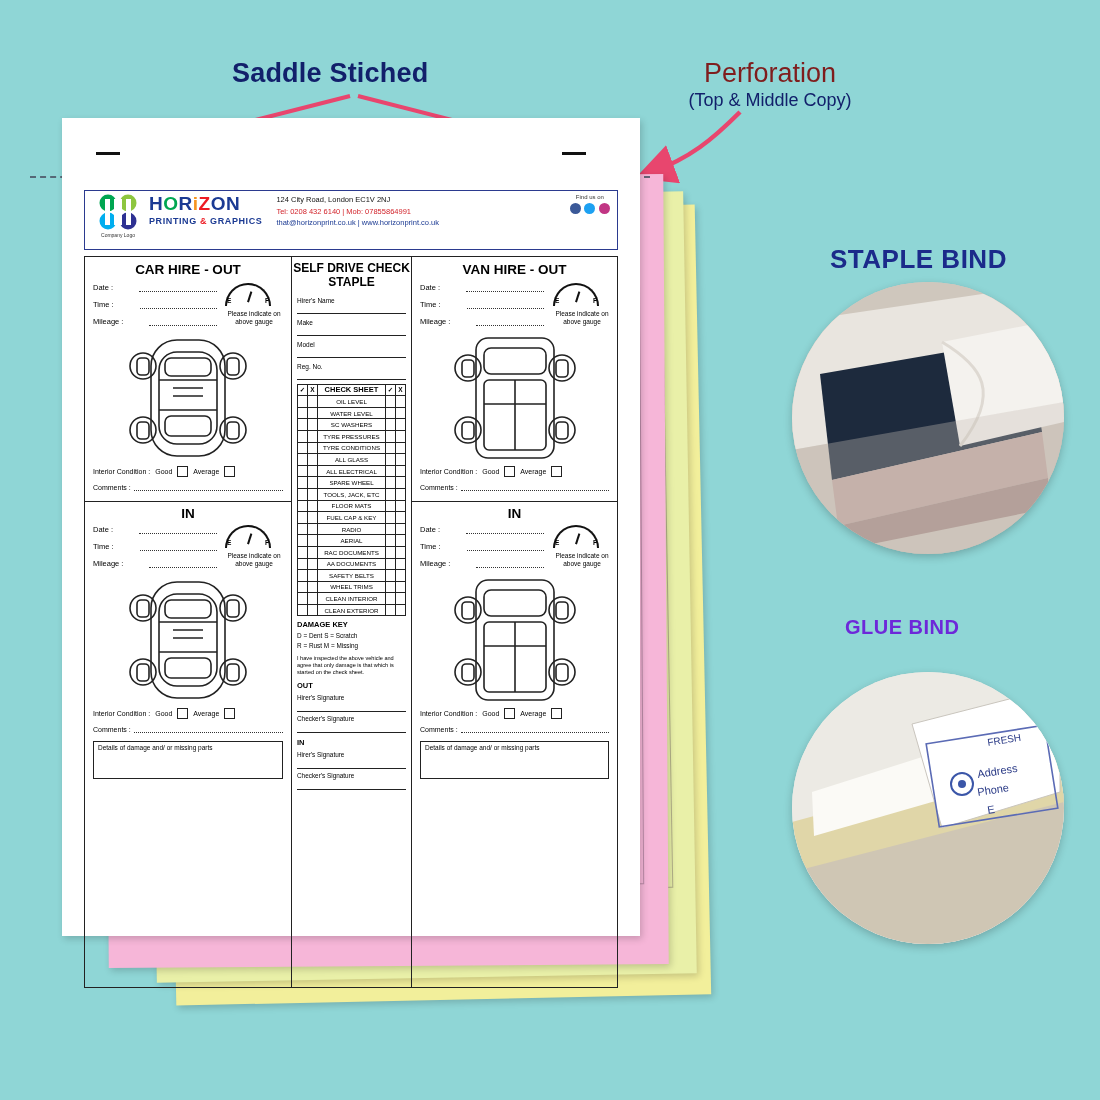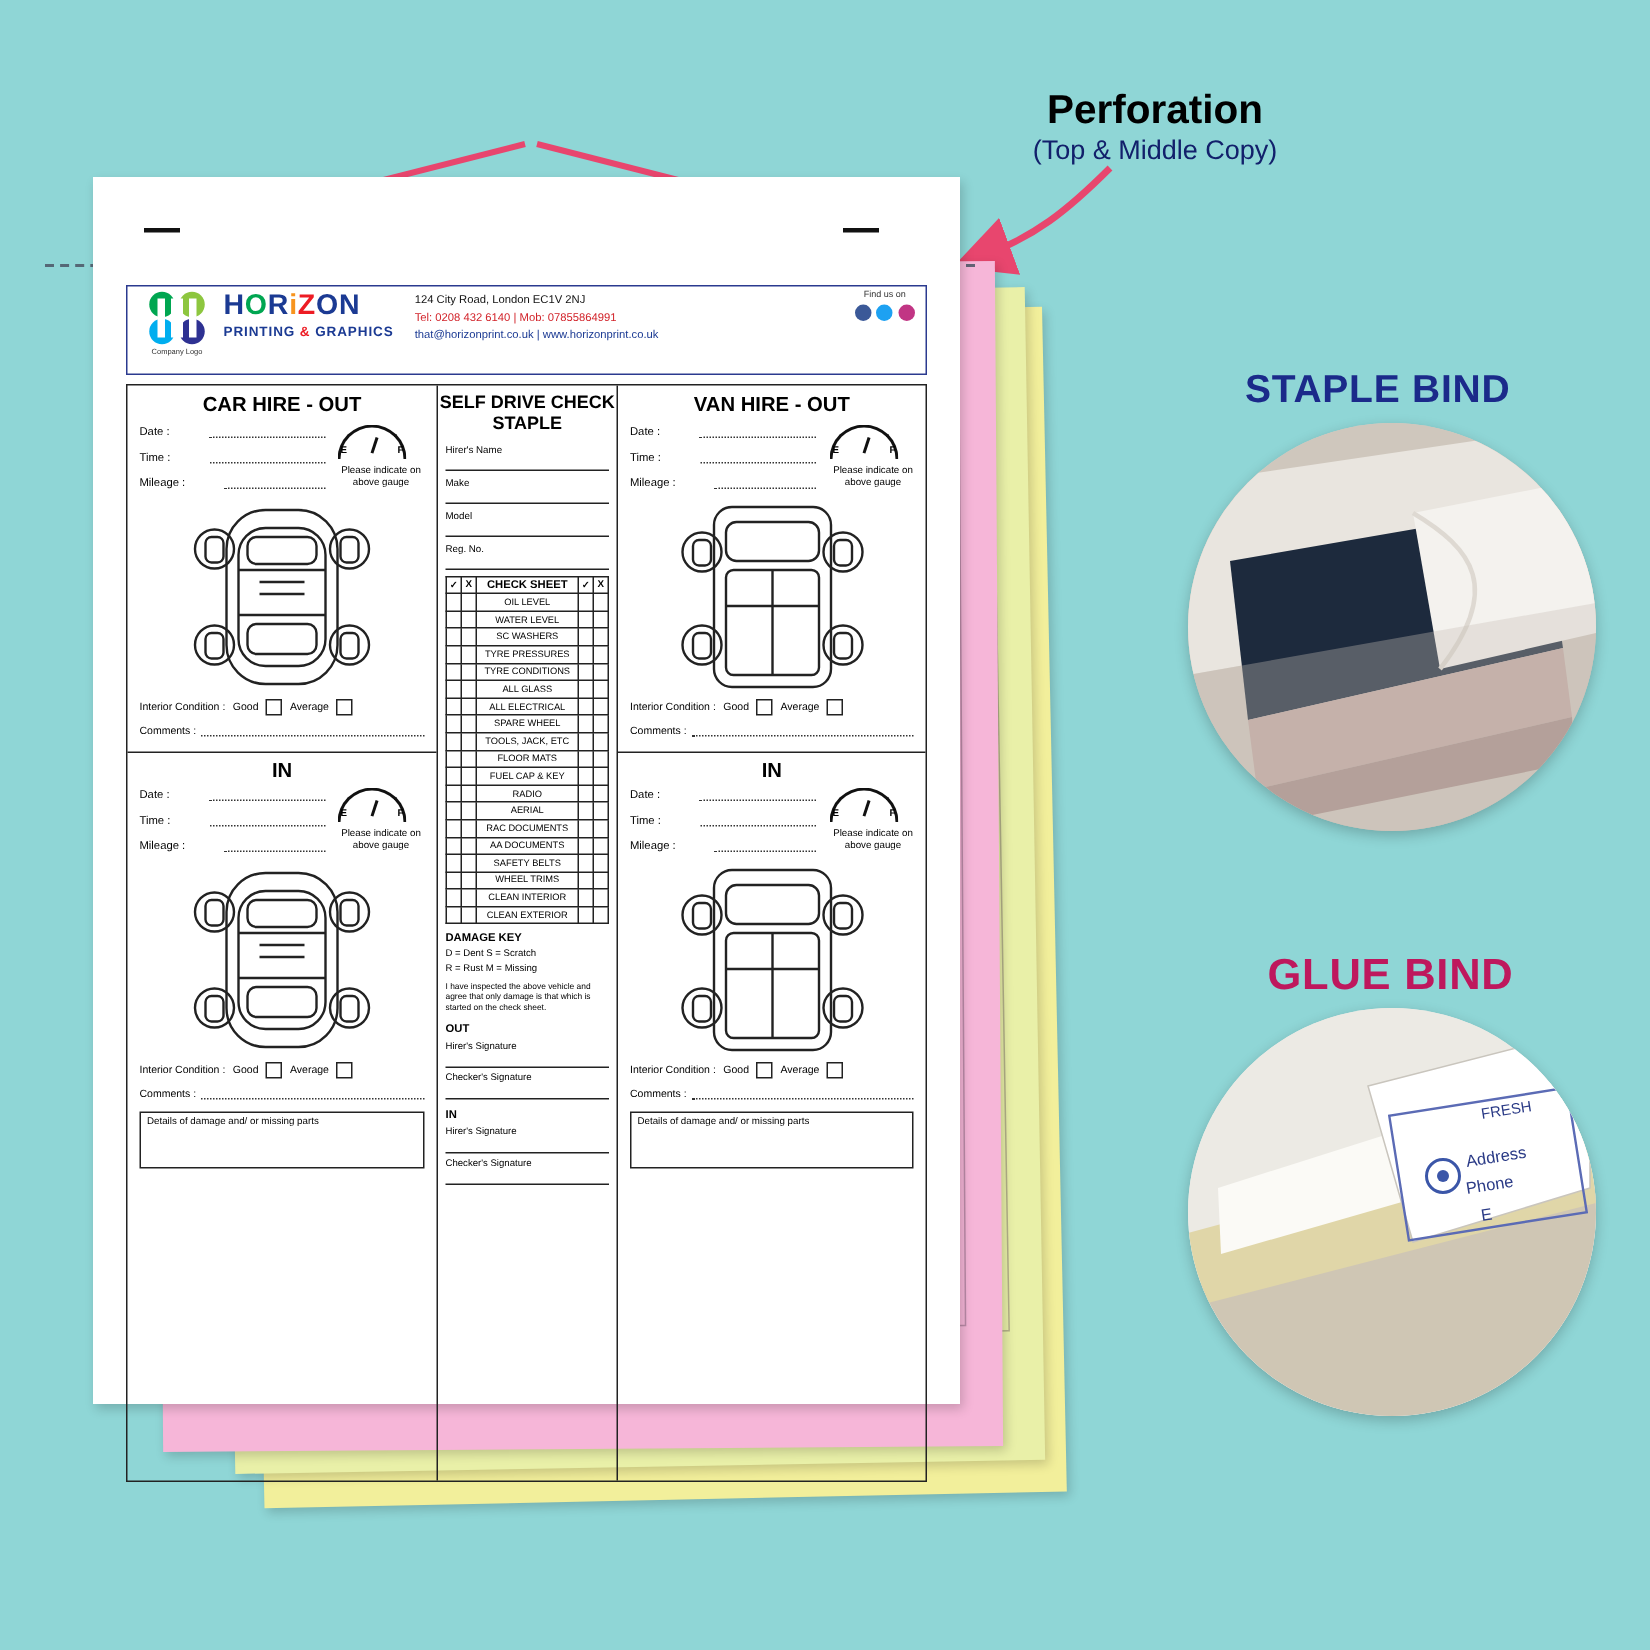--- a/index.html
+++ b/index.html
@@ -16,30 +16,30 @@
   
   .ann-saddle {
     position:absolute; left:232px; top:58px;
     font-size:27px; font-weight:bold; color:#12206b;
     letter-spacing:.2px;
   }
   .ann-perf {
     position:absolute; left:660px; top:58px;
     text-align:center; width:220px;
   }
-  .ann-perf .t1 { font-size:27px; font-weight:bold; color:#000000; }
+  .ann-perf .t1 { font-size:27px; font-weight:normal; color:#7f1d1d; }
   .ann-perf .t2 { font-size:18px; color:#12206b; margin-top:1px; }
 
   .ann-staple {
     position:absolute; left:830px; top:244px;
     font-size:26px; font-weight:bold; color:#1b2a8a; letter-spacing:.5px;
   }
   .ann-glue {
-    position:absolute; left:845px; top:634px;
-    font-size:29px; font-weight:bold; color:#be185d; letter-spacing:.5px;
+    position:absolute; left:845px; top:616px;
+    font-size:20px; font-weight:bold; color:#6d28d9; letter-spacing:.5px;
   }
 
   svg.arrows { position:absolute; left:0; top:0; width:1100px; height:1100px; pointer-events:none; }
 
   
   .sheet { position:absolute; box-shadow:2px 3px 7px rgba(0,0,0,.18); }
   .sheet-yellow { left:168px; top:210px; width:535px; height:790px; background:#f2ef9b; transform:rotate(-1.2deg); }
   .sheet-green  { left:150px; top:196px; width:540px; height:782px; background:#e9f0a8; transform:rotate(-1.0deg); }
   .sheet-pink   { left:106px; top:176px; width:560px; height:790px; background:#f6b6d8; transform:rotate(-0.4deg); }
   .sheet-white  { left:62px;  top:118px; width:578px; height:818px; background:#ffffff; transform:rotate(0deg); }
@@ -127,20 +127,21 @@
   .photo-staple { left:792px; top:282px; width:272px; height:272px; }
   .photo-glue   { left:792px; top:672px; width:272px; height:272px; }
 
   .ph-inner { position:absolute; inset:0; }
 </style>
 </head>
 <body>
 
 <div class="stage">
 
+  <div class="ann-saddle">Saddle Stiched</div>
 
   <div class="ann-perf">
     <div class="t1">Perforation</div>
     <div class="t2">(Top &amp; Middle Copy)</div>
   </div>
 
   <div class="ann-staple">STAPLE BIND</div>
   <div class="ann-glue">GLUE BIND</div>
 
   <svg class="arrows">

